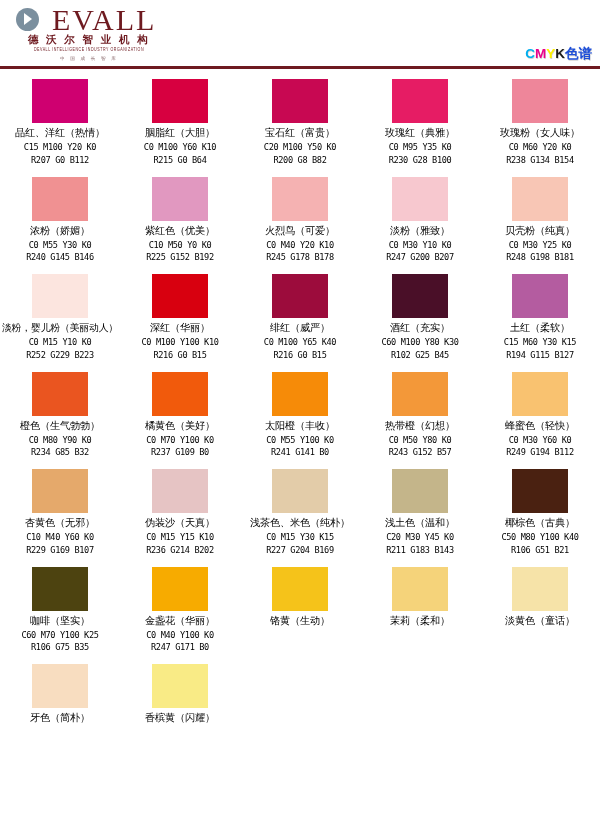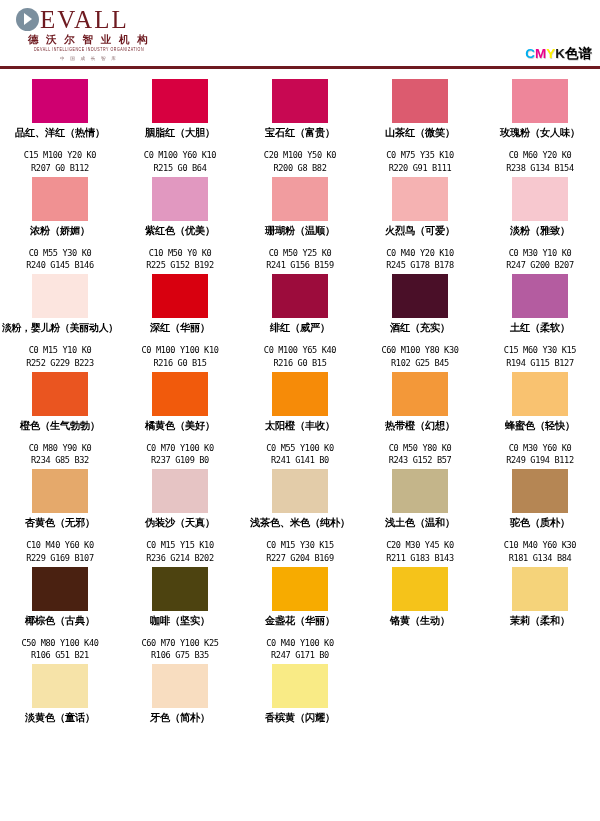--- a/index.html
+++ b/index.html
@@ -50,25 +50,26 @@
     left: 8px;
     top: 5.5px;
     width: 0;
     height: 0;
     border-left: 8px solid #ffffff;
     border-top: 6px solid transparent;
     border-bottom: 6px solid transparent;
   }
   .logo-word {
     font-family: "Liberation Serif", "DejaVu Serif", serif;
-    font-size: 25px;
+    font-size: 30px;
     font-weight: 400;
     letter-spacing: 2.0px;
     color: #6e1a20;
     line-height: 25px;
+    margin-left: 12px;
   }
   .logo-cn {
     margin-top: 1px;
     font-size: 10.5px;
     font-weight: bold;
     letter-spacing: 2.4px;
     color: #6e1a20;
     line-height: 13px;
     text-align: center;
     width: 146px;
@@ -101,21 +102,21 @@
     font-weight: bold;
     letter-spacing: 0px;
     line-height: 15px;
     white-space: nowrap;
   }
   .cmyk-badge span { text-shadow: 0.6px 0.6px 0 rgba(0,0,0,0.18); }
   .c-c { color: #00aeef; }
   .c-m { color: #ec008c; }
   .c-y { color: #fff200; }
   .c-k { color: #1a1a1a; }
-  .c-cn { color: #000000; text-align: center; }
+  .c-cn { color: #1d4ed8; text-align: center; }
 
   .rule {
     width: 600px;
     height: 3px;
     background: #6e1a20;
     position: absolute;
     left: 0;
     top: 66px;
   }
 
@@ -138,36 +139,36 @@
     padding-top: 1px;
   }
   .swatch {
     width: 56px;
     height: 44px;
     flex: 0 0 auto;
   }
   .cname {
     font-family: "DejaVu Sans", "Liberation Sans", sans-serif;
     font-size: 10.2px;
-    font-weight: bold;
+    font-weight: normal;
     line-height: 16px;
     margin-top: 2px;
     white-space: nowrap;
     letter-spacing: -0.2px;
     color: #000000;
   }
   .cmyk, .rgb {
     font-family: "DejaVu Sans Mono", "Liberation Mono", monospace;
     font-size: 8.6px;
     line-height: 12.5px;
     white-space: nowrap;
     letter-spacing: -0.35px;
     color: #000000;
   }
-  .cmyk { margin-top: 8px; }
+  .cmyk { margin-top: 0px; }
 </style>
 </head>
 <body>
 
 <div class="header">
 
   <div class="logo-block">
     <div class="logo-top">
       <div class="logo-mark"></div>
       <div class="logo-word">EVALL</div>
@@ -195,62 +196,62 @@
       <div class="cmyk">C0 M100 Y60 K10</div>
       <div class="rgb">R215 G0 B64</div>
     </div>
     <div class="cell">
       <div class="swatch" style="background: rgb(200, 8, 82);"></div>
       <div class="cname">宝石红（富贵）</div>
       <div class="cmyk">C20 M100 Y50 K0</div>
       <div class="rgb">R200 G8 B82</div>
     </div>
     <div class="cell">
-      <div class="swatch" style="background: rgb(220, 91, 111);"></div>
-      <div class="cname">山茶红（微笑）</div>
-      <div class="cmyk">C0 M75 Y35 K10</div>
-      <div class="rgb">R220 G91 B111</div>
+      <div class="swatch" style="background: rgb(230, 28, 100);"></div>
+      <div class="cname">玫瑰红（典雅）</div>
+      <div class="cmyk">C0 M95 Y35 K0</div>
+      <div class="rgb">R230 G28 B100</div>
     </div>
     <div class="cell">
       <div class="swatch" style="background: rgb(238, 134, 154);"></div>
       <div class="cname">玫瑰粉（女人味）</div>
       <div class="cmyk">C0 M60 Y20 K0</div>
       <div class="rgb">R238 G134 B154</div>
     </div>
     <div class="cell">
       <div class="swatch" style="background: rgb(240, 145, 146);"></div>
       <div class="cname">浓粉（娇媚）</div>
       <div class="cmyk">C0 M55 Y30 K0</div>
       <div class="rgb">R240 G145 B146</div>
     </div>
     <div class="cell">
       <div class="swatch" style="background: rgb(225, 152, 192);"></div>
       <div class="cname">紫红色（优美）</div>
       <div class="cmyk">C10 M50 Y0 K0</div>
       <div class="rgb">R225 G152 B192</div>
     </div>
     <div class="cell">
-      <div class="swatch" style="background: rgb(241, 156, 159);"></div>
-      <div class="cname">珊瑚粉（温顺）</div>
-      <div class="cmyk">C0 M50 Y25 K0</div>
-      <div class="rgb">R241 G156 B159</div>
-    </div>
-    <div class="cell">
       <div class="swatch" style="background: rgb(245, 178, 178);"></div>
       <div class="cname">火烈鸟（可爱）</div>
       <div class="cmyk">C0 M40 Y20 K10</div>
       <div class="rgb">R245 G178 B178</div>
     </div>
     <div class="cell">
       <div class="swatch" style="background: rgb(247, 200, 207);"></div>
       <div class="cname">淡粉（雅致）</div>
       <div class="cmyk">C0 M30 Y10 K0</div>
       <div class="rgb">R247 G200 B207</div>
     </div>
     <div class="cell">
+      <div class="swatch" style="background: rgb(248, 198, 181);"></div>
+      <div class="cname">贝壳粉（纯真）</div>
+      <div class="cmyk">C0 M30 Y25 K0</div>
+      <div class="rgb">R248 G198 B181</div>
+    </div>
+    <div class="cell">
       <div class="swatch" style="background: rgb(252, 229, 223);"></div>
       <div class="cname" style="font-size: 9.9px;">淡粉，婴儿粉（美丽动人）</div>
       <div class="cmyk">C0 M15 Y10 K0</div>
       <div class="rgb">R252 G229 B223</div>
     </div>
     <div class="cell">
       <div class="swatch" style="background: rgb(216, 0, 15);"></div>
       <div class="cname">深红（华丽）</div>
       <div class="cmyk">C0 M100 Y100 K10</div>
       <div class="rgb">R216 G0 B15</div>
@@ -321,26 +322,20 @@
       <div class="cmyk">C0 M15 Y30 K15</div>
       <div class="rgb">R227 G204 B169</div>
     </div>
     <div class="cell">
       <div class="swatch" style="background: rgb(196, 181, 138);"></div>
       <div class="cname">浅土色（温和）</div>
       <div class="cmyk">C20 M30 Y45 K0</div>
       <div class="rgb">R211 G183 B143</div>
     </div>
     <div class="cell">
-      <div class="swatch" style="background: rgb(181, 134, 84);"></div>
-      <div class="cname">驼色（质朴）</div>
-      <div class="cmyk">C10 M40 Y60 K30</div>
-      <div class="rgb">R181 G134 B84</div>
-    </div>
-    <div class="cell">
       <div class="swatch" style="background: rgb(74, 33, 17);"></div>
       <div class="cname">椰棕色（古典）</div>
       <div class="cmyk">C50 M80 Y100 K40</div>
       <div class="rgb">R106 G51 B21</div>
     </div>
     <div class="cell">
       <div class="swatch" style="background: rgb(77, 67, 16);"></div>
       <div class="cname">咖啡（坚实）</div>
       <div class="cmyk">C60 M70 Y100 K25</div>
       <div class="rgb">R106 G75 B35</div>

